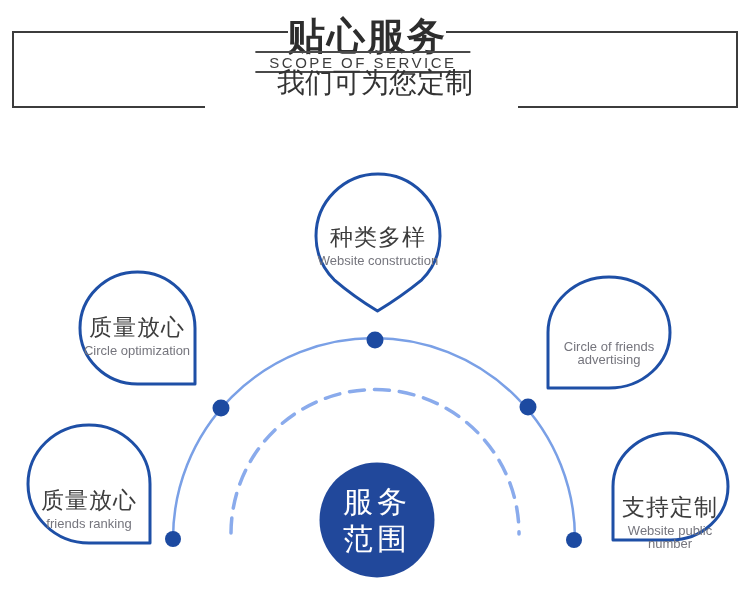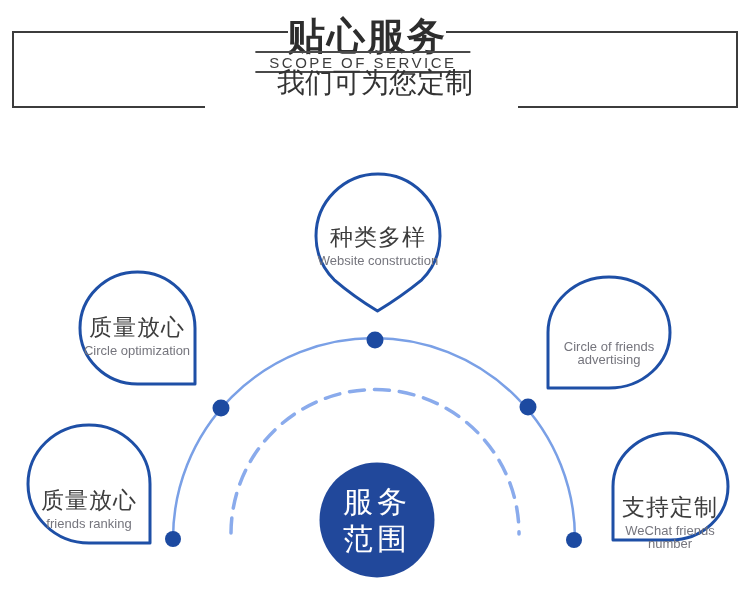--- a/index.html
+++ b/index.html
@@ -134,21 +134,21 @@
     <div class="balloon-sub">Circle of friends advertising</div>
   </div>
 
   <div class="balloon-text" style="left:89px; top:468px;">
     <div class="balloon-title">质量放心</div>
     <div class="balloon-sub">friends ranking</div>
   </div>
 
   <div class="balloon-text" style="left:670px; top:475px;">
     <div class="balloon-title">支持定制</div>
-    <div class="balloon-sub">WeChat friends number</div>
+    <div class="balloon-sub">Website public number</div>
   </div>
 
   <div class="center-text">
     <div>服务</div>
     <div>范围</div>
   </div>
 
 </div>
 
 </body></html>

